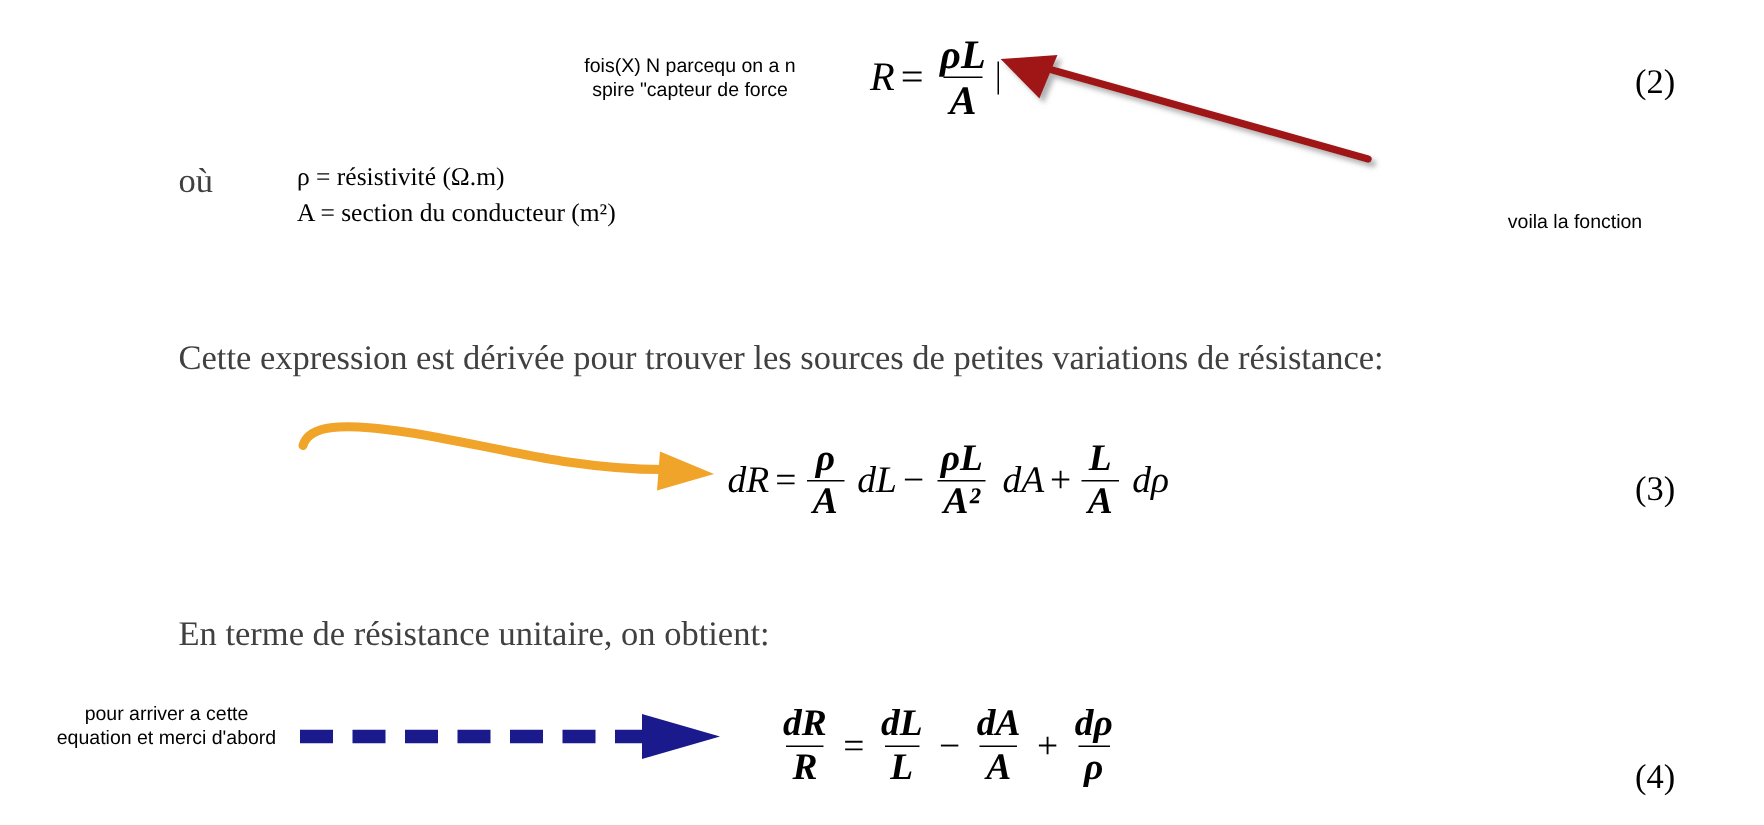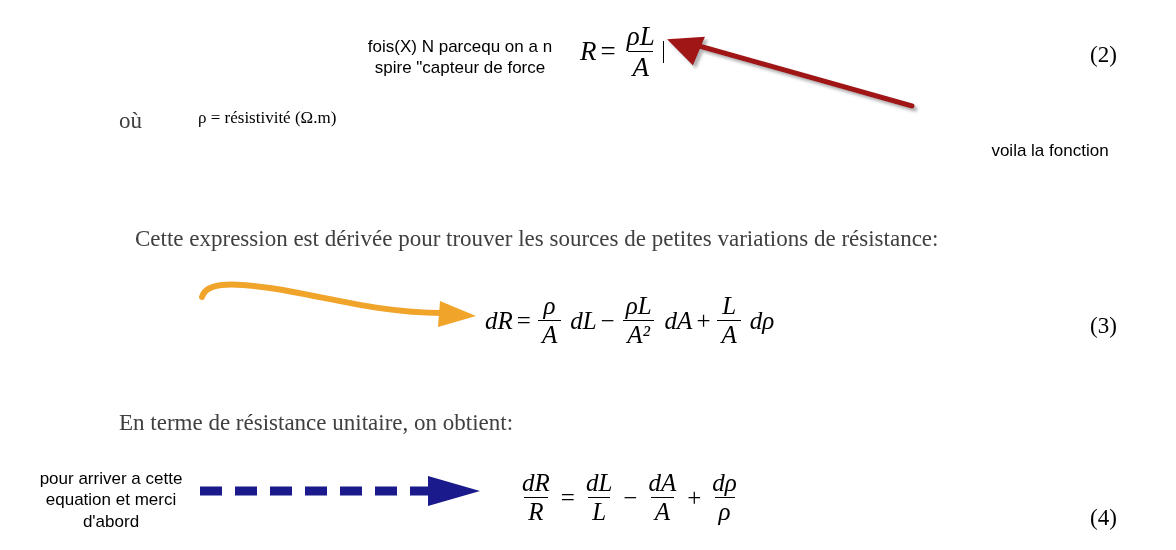--- a/index.html
+++ b/index.html
@@ -14,21 +14,21 @@
     background: #ffffff;
     overflow: hidden;
     font-family: "Liberation Serif", serif;
     color: #000000;
   }
   .abs { position: absolute; }
 
   
   .note {
     font-family: "Liberation Sans", sans-serif;
-    font-size: 17px;
+    font-size: 13px;
     color: #000000;
     line-height: 1.25;
     text-align: center;
     white-space: pre-line;
   }
 
   
   .serif {
     font-family: "Liberation Serif", serif;
     font-size: 23px;
@@ -54,20 +54,21 @@
     font-style: normal;
     padding: 0 4px;
   }
   .frac {
     display: inline-flex;
     flex-direction: column;
     align-items: center;
     vertical-align: middle;
     padding: 0 3px;
     line-height: 1.05;
+    font-weight: bold;
   }
   .frac .num {
     padding: 0 4px 1px 4px;
   }
   .frac .den {
     border-top: 1.3px solid #000;
     padding: 1px 4px 0 4px;
   }
 
   
@@ -124,23 +125,24 @@
       </g>
     </svg>
   </div>
 
   <div class="abs note" style="left:980px; top:107px; width:140px;margin-top:33px;">voila la fonction</div>
 
   <div class="abs serif" style="left:119px; top:108px;">où</div>
 
   <div class="abs whereblock" style="left:198px; top:108px;">
     <div class="line">ρ = résistivité (Ω.m)</div>
-  </div>
-
-  <div class="abs serif" style="left:119px; top:226px;margin-left:16px;">Cette expression est dérivée pour trouver les sources de petites variations de résistance:</div>
+    <div class="line" style="margin-top:4px;">A = section du conducteur (m²)</div>
+  </div>
+
+  <div class="abs serif" style="left:119px; top:226px;">Cette expression est dérivée pour trouver les sources de petites variations de résistance:</div>
 
   <div class="abs" style="left:192px; top:275px;">
     <svg width="300" height="60" viewBox="0 0 300 60">
       <path d="M10,22 C14,8 36,7 78,13 C132,21 186,38 250,38" stroke="#f0a42a" stroke-width="6" fill="none" stroke-linecap="round"></path>
       <path d="M248,26 L284,41 L246,52 Z" fill="#f0a42a"></path>
     </svg>
   </div>
 
   <div class="abs" style="left:485px; top:293px;">
     <span class="math" style="font-size:25px;">

